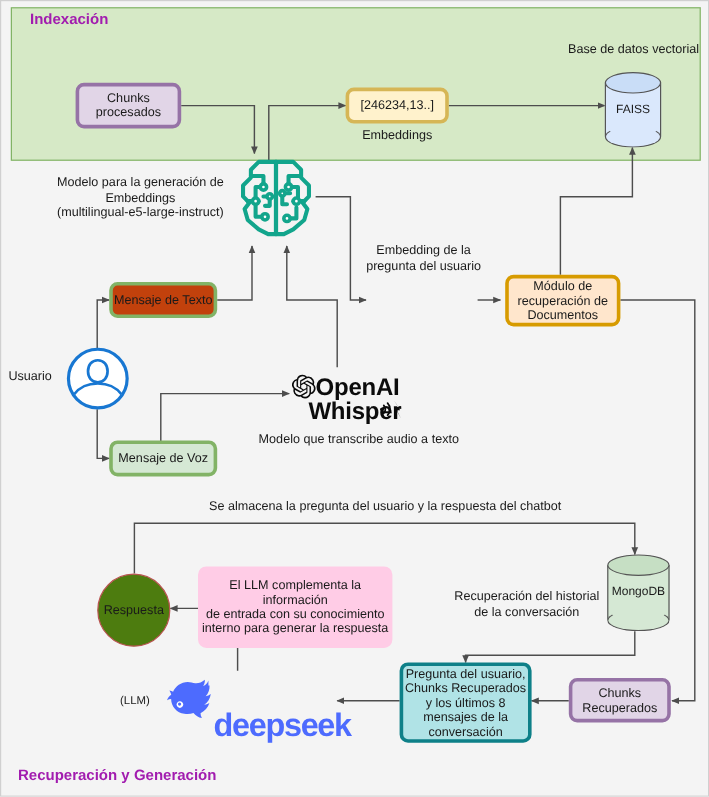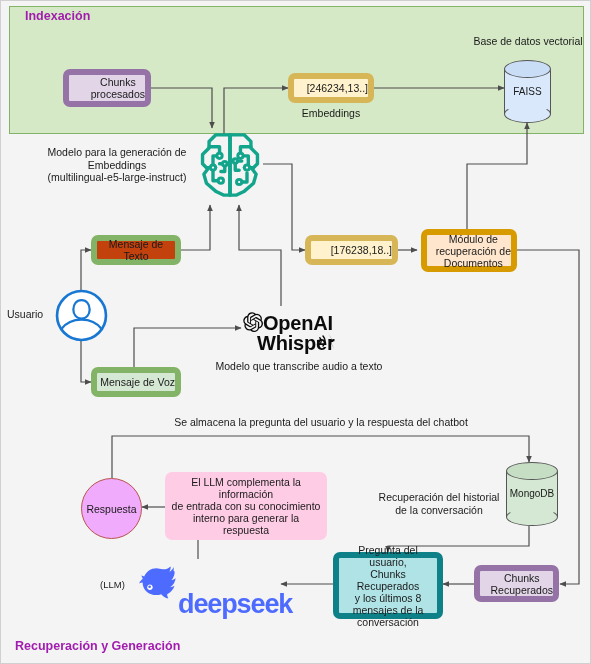--- a/index.html
+++ b/index.html
@@ -12,21 +12,21 @@
   #canvas{position:relative;width:591px;height:664px;
     border:1px solid #d0d0d0;box-sizing:border-box;background:#f4f4f4;}
 
   
   .panel{position:absolute;box-sizing:border-box;}
   .panel-title{position:absolute;font-weight:bold;font-size:12.5px;color:#a21caf;}
 
   .node{position:absolute;box-sizing:border-box;display:flex;
     align-items:center;justify-content:center;text-align:center;
     font-size:10.5px;line-height:12px;color:#1a1a1a;}
-  .rbox{border-radius:7px;border:6px solid #0369a1;justify-content:flex-end;}
+  .rbox{border-radius:7px;border:3px solid #0369a1;}
   .lbl{position:absolute;font-size:10.5px;line-height:12.5px;color:#1a1a1a;text-align:center;}
 
   
   .cyl{position:absolute;}
   .cyl .body{position:absolute;left:0;right:0;top:9px;bottom:9px;
       border-left:1px solid #555;border-right:1px solid #555;}
   .cyl .top{position:absolute;left:0;right:0;top:0;height:18px;
       border:1px solid #555;border-radius:50%;box-sizing:border-box;}
   .cyl .bot{position:absolute;left:0;right:0;bottom:0;height:18px;
       border:1px solid #555;border-radius:50%;box-sizing:border-box;
@@ -170,23 +170,22 @@
 
   <div class="iconwrap" style="left:54px;top:288px;width:53px;height:53px;">
     <svg viewBox="0 0 52 52" width="53" height="53">
       <circle cx="26" cy="26" r="24" fill="#ffffff" stroke="#1877d2" stroke-width="2.6"></circle>
       <path d="M26,11 C31,11 34,15 34,20 C34,25 31,29 26,29 C21,29 18,25 18,20 C18,15 21,11 26,11 Z" fill="#ffffff" stroke="#1877d2" stroke-width="2.2"></path>
       <path d="M6.5,39 C11,33 18,30 26,30 C34,30 41,33 45.5,39" fill="#ffffff" stroke="#1877d2" stroke-width="2.2"></path>
     </svg>
   </div>
   <div class="lbl" style="left:6px;top:307px;width:48px;text-align:left;">Usuario</div>
 
-  <div class="node rbox" style="left:304px;top:234px;width:93px;height:30px;background:#fff2cc;border-color:#d6b656;">
-    <span>[176238,18..]</span>
-  </div>
+  <div class="lbl" style="left:300px;top:202px;width:104px;white-space:pre-line;">Embedding de la
+pregunta del usuario</div>
 
   <div class="node rbox" style="left:420px;top:228px;width:96px;height:43px;background:#ffe6cc;border-color:#d79b00;">
     <span style="white-space:pre-line;">Módulo de
 recuperación de
 Documentos</span>
   </div>
 
   <div class="iconwrap" style="left:241px;top:310px;width:22px;height:22px;">
     <svg viewBox="0 0 24 24" width="22" height="22">
       <path fill="#0b0b0b" d="M21.4 10.2a5.4 5.4 0 0 0-.46-4.42 5.44 5.44 0 0 0-5.86-2.6A5.38 5.38 0 0 0 11.02 1.4a5.44 5.44 0 0 0-5.19 3.76 5.39 5.39 0 0 0-3.6 2.61 5.44 5.44 0 0 0 .67 6.37 5.4 5.4 0 0 0 .46 4.42 5.44 5.44 0 0 0 5.86 2.6 5.38 5.38 0 0 0 4.06 1.81 5.44 5.44 0 0 0 5.19-3.77 5.39 5.39 0 0 0 3.6-2.61 5.44 5.44 0 0 0-.67-6.39Zm-8.1 11.3a4.03 4.03 0 0 1-2.59-.93l.13-.07 4.3-2.48a.7.7 0 0 0 .35-.61v-6.06l1.82 1.05a.07.07 0 0 1 .04.05v5.02a4.05 4.05 0 0 1-4.05 4.03Zm-8.7-3.71a4 4 0 0 1-.48-2.7l.13.08 4.3 2.48a.7.7 0 0 0 .7 0l5.25-3.03v2.1a.07.07 0 0 1-.03.06l-4.35 2.5a4.05 4.05 0 0 1-5.52-1.49ZM3.47 8.5A4.02 4.02 0 0 1 5.58 6.73v5.1a.69.69 0 0 0 .35.6l5.24 3.03-1.82 1.05a.07.07 0 0 1-.06 0L4.99 14a4.05 4.05 0 0 1-1.48-5.52Zm14.93 3.47-5.25-3.05 1.82-1.05a.07.07 0 0 1 .06 0l4.35 2.51a4.04 4.04 0 0 1-.62 7.29v-5.1a.7.7 0 0 0-.36-.6Zm1.81-2.72-.13-.08-4.29-2.5a.7.7 0 0 0-.71 0L9.84 9.7V7.6a.07.07 0 0 1 .03-.06l4.35-2.5a4.04 4.04 0 0 1 6 4.19ZM8.84 12.98l-1.82-1.05a.07.07 0 0 1-.04-.05V6.87a4.04 4.04 0 0 1 6.63-3.1l-.13.07-4.3 2.48a.7.7 0 0 0-.35.6Zm.99-2.13 2.34-1.35 2.34 1.35v2.7l-2.34 1.35-2.34-1.35Z"></path>
@@ -212,21 +211,21 @@
   <div class="cyl" style="left:505px;top:461px;width:52px;height:64px;">
     <div class="body" style="background:#d5e8d4;"></div>
     <div class="bot" style="background:#d5e8d4;"></div>
     <div class="top" style="background:#c6dfc4;"></div>
     <div class="ctext">MongoDB</div>
   </div>
 
   <div class="lbl" style="left:373px;top:490px;width:130px;white-space:pre-line;">Recuperación del historial
 de la conversación</div>
 
-  <div class="circle" style="left:80px;top:477px;width:61px;height:61px;background:#f0abfc;border-color:#b85450;align-items:center;">
+  <div class="circle" style="left:80px;top:477px;width:61px;height:61px;background:#4d7c0f;border-color:#b85450;align-items:center;">
     <span>Respuesta</span>
   </div>
 
   <div class="node rbox" style="left:164px;top:471px;width:162px;height:68px;background:#ffcce6;border-color:#ffcce6;">
     <span style="white-space:pre-line;">El LLM complementa la información
 de entrada con su conocimiento
 interno para generar la respuesta</span>
   </div>
 
   <div class="llm-txt" style="left:99px;top:578px;">(LLM)</div>

